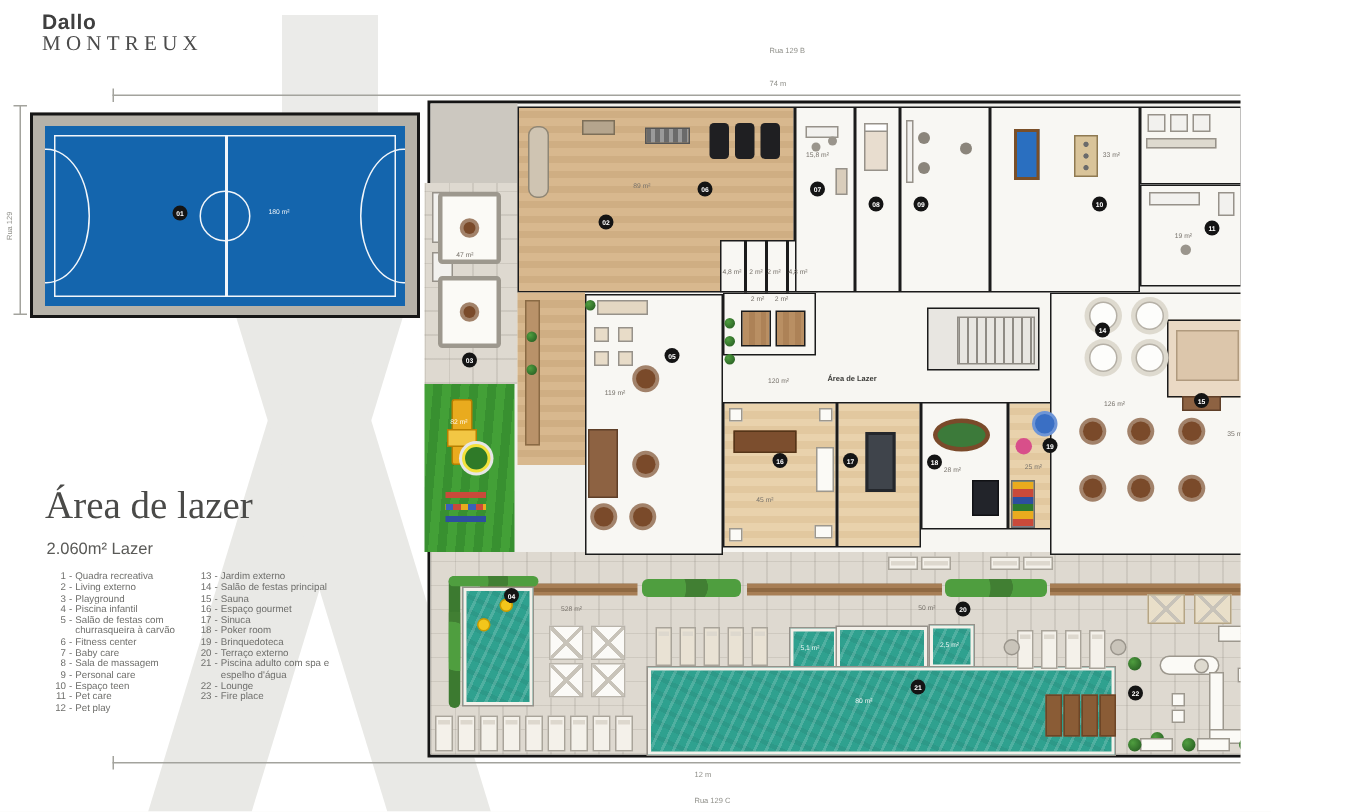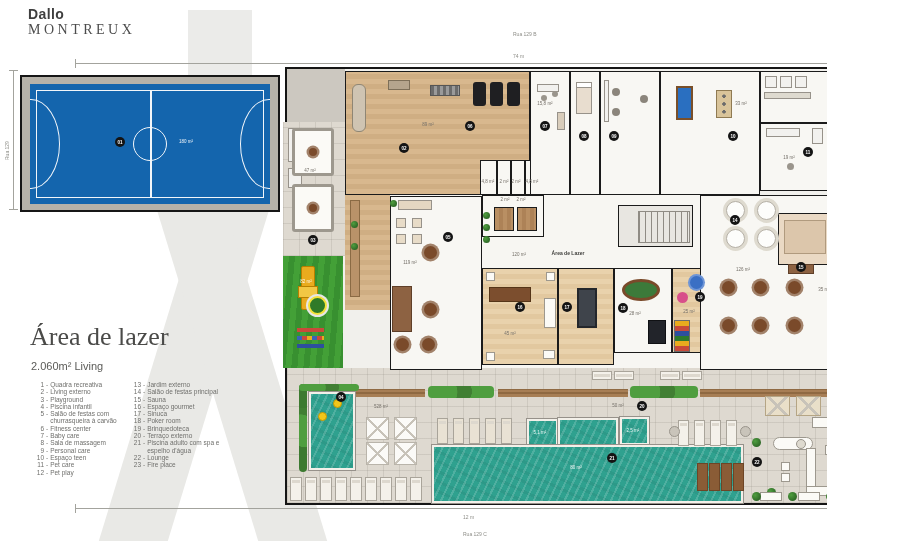--- a/index.html
+++ b/index.html
@@ -355,21 +355,21 @@
 
   <div class="sofa" style="left:760px;top:492px;width:22px;height:9px;"></div>
   <div class="sofa" style="left:798px;top:492px;width:22px;height:9px;"></div>
   <div class="sofa" style="left:836px;top:492px;width:22px;height:9px;"></div>
   <div class="bush" style="left:752px;top:492px;width:9px;height:9px;"></div>
   <div class="bush" style="left:788px;top:492px;width:9px;height:9px;"></div>
   <div class="bush" style="left:826px;top:492px;width:9px;height:9px;"></div>
   <div class="bush" style="left:862px;top:492px;width:9px;height:9px;"></div>
 
   <div class="panel-title">Área de lazer</div>
-  <div class="panel-sub">2.060m² Living</div>
+  <div class="panel-sub">2.060m² Lazer</div>
   <div class="lcol" id="legend-col1">
       <div class="lrow">
         <span class="ln">1</span>
         <span class="ld">-</span>
         <span class="ll">Quadra recreativa</span>
       </div>
       <div class="lrow">
         <span class="ln">2</span>
         <span class="ld">-</span>
         <span class="ll">Living externo</span>

